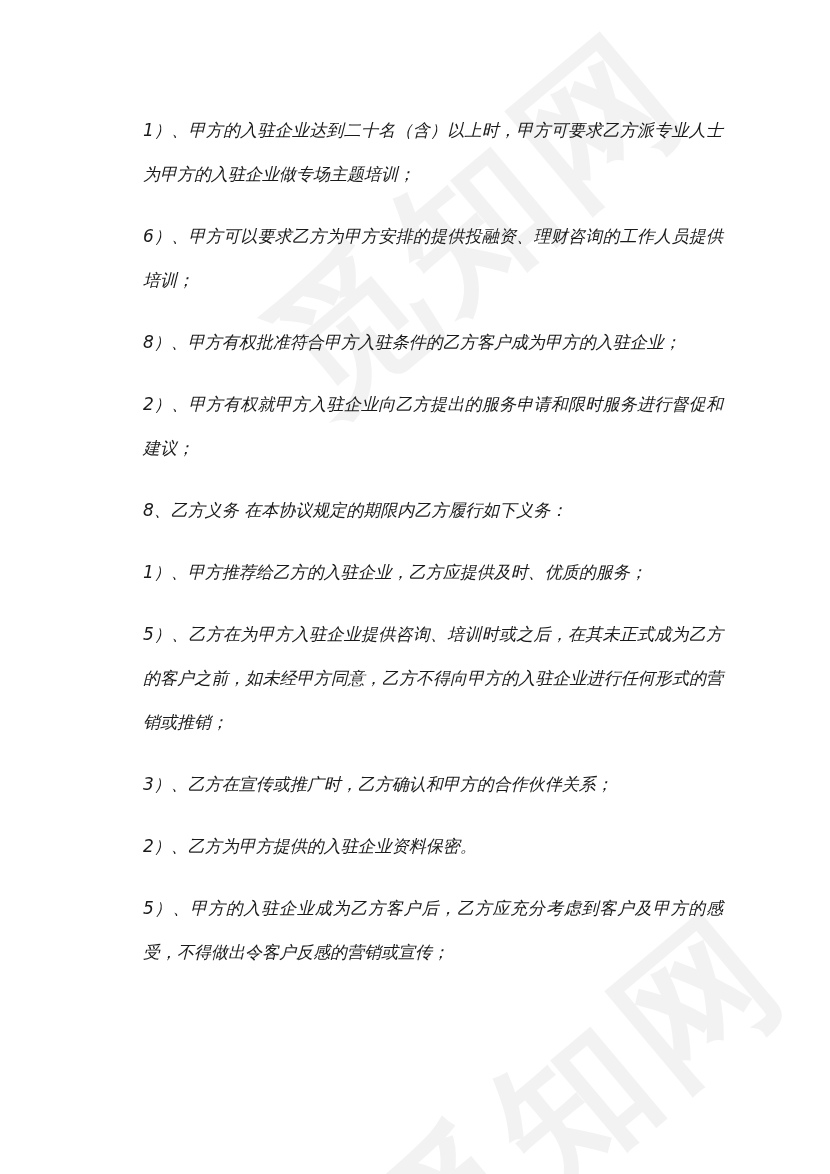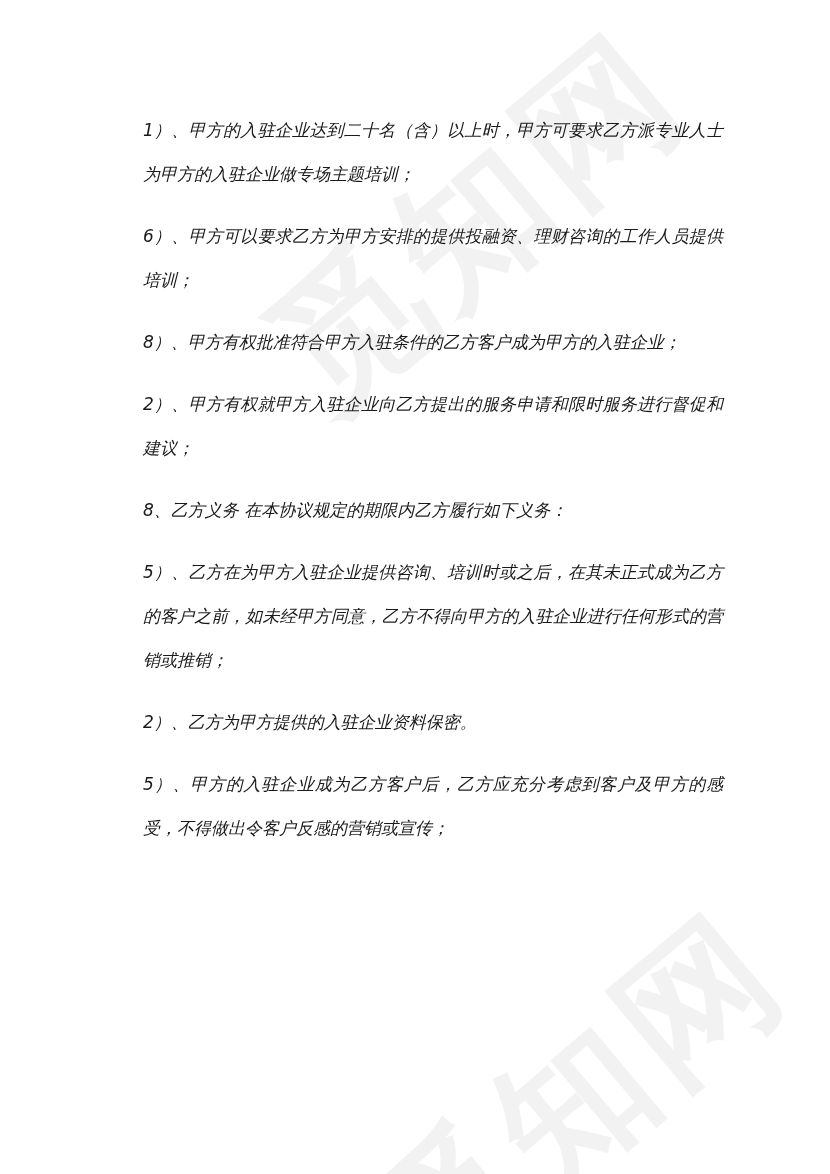--- a/index.html
+++ b/index.html
@@ -62,17 +62,19 @@
 <div class="page">
   <div class="watermark">觅知网</div>
   <div class="watermark w2">觅知网</div>
 
   <div class="content">
     <p class="para">1）、甲方的入驻企业达到二十名（含）以上时，甲方可要求乙方派专业人士为甲方的入驻企业做专场主题培训；</p>
     <p class="para">6）、甲方可以要求乙方为甲方安排的提供投融资、理财咨询的工作人员提供培训；</p>
     <p class="para">8）、甲方有权批准符合甲方入驻条件的乙方客户成为甲方的入驻企业；</p>
     <p class="para">2）、甲方有权就甲方入驻企业向乙方提出的服务申请和限时服务进行督促和建议；</p>
     <p class="para">8、乙方义务 在本协议规定的期限内乙方履行如下义务：</p>
+    <p class="para">1）、甲方推荐给乙方的入驻企业，乙方应提供及时、优质的服务；</p>
     <p class="para">5）、乙方在为甲方入驻企业提供咨询、培训时或之后，在其未正式成为乙方的客户之前，如未经甲方同意，乙方不得向甲方的入驻企业进行任何形式的营销或推销；</p>
+    <p class="para">3）、乙方在宣传或推广时，乙方确认和甲方的合作伙伴关系；</p>
     <p class="para">2）、乙方为甲方提供的入驻企业资料保密。</p>
     <p class="para">5）、甲方的入驻企业成为乙方客户后，乙方应充分考虑到客户及甲方的感受，不得做出令客户反感的营销或宣传；</p>
   </div>
 </div>
 
 </body></html>

